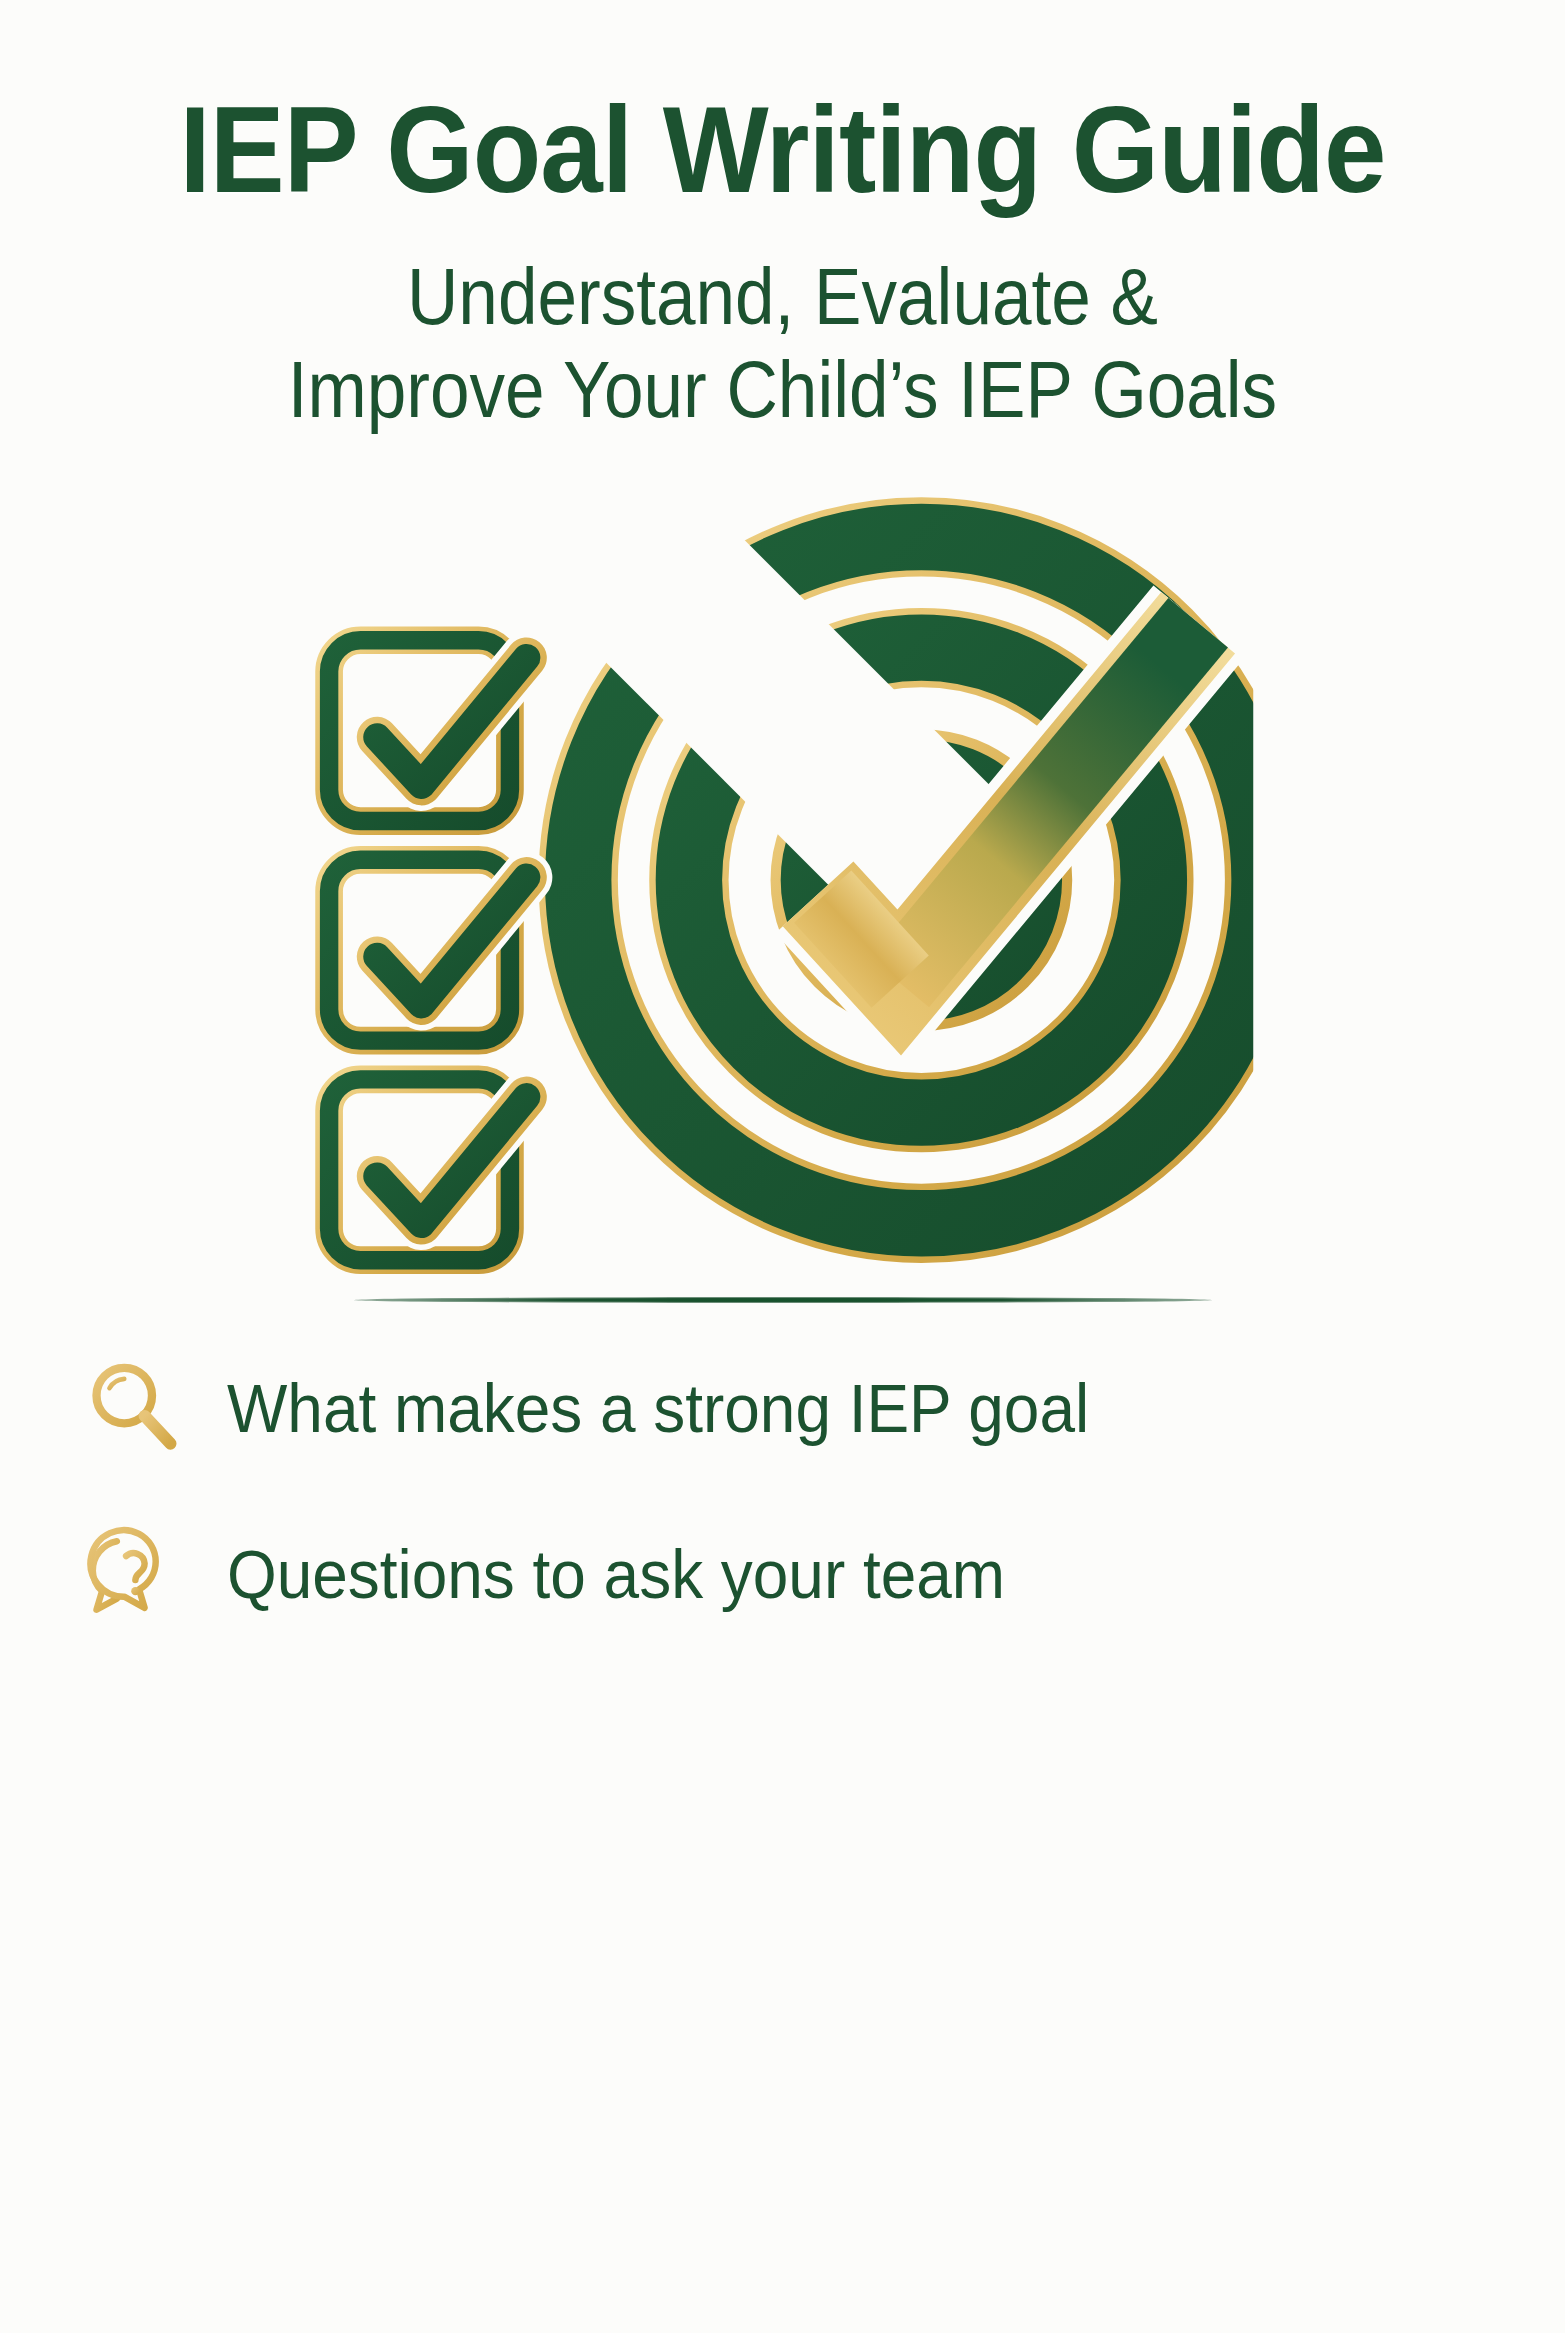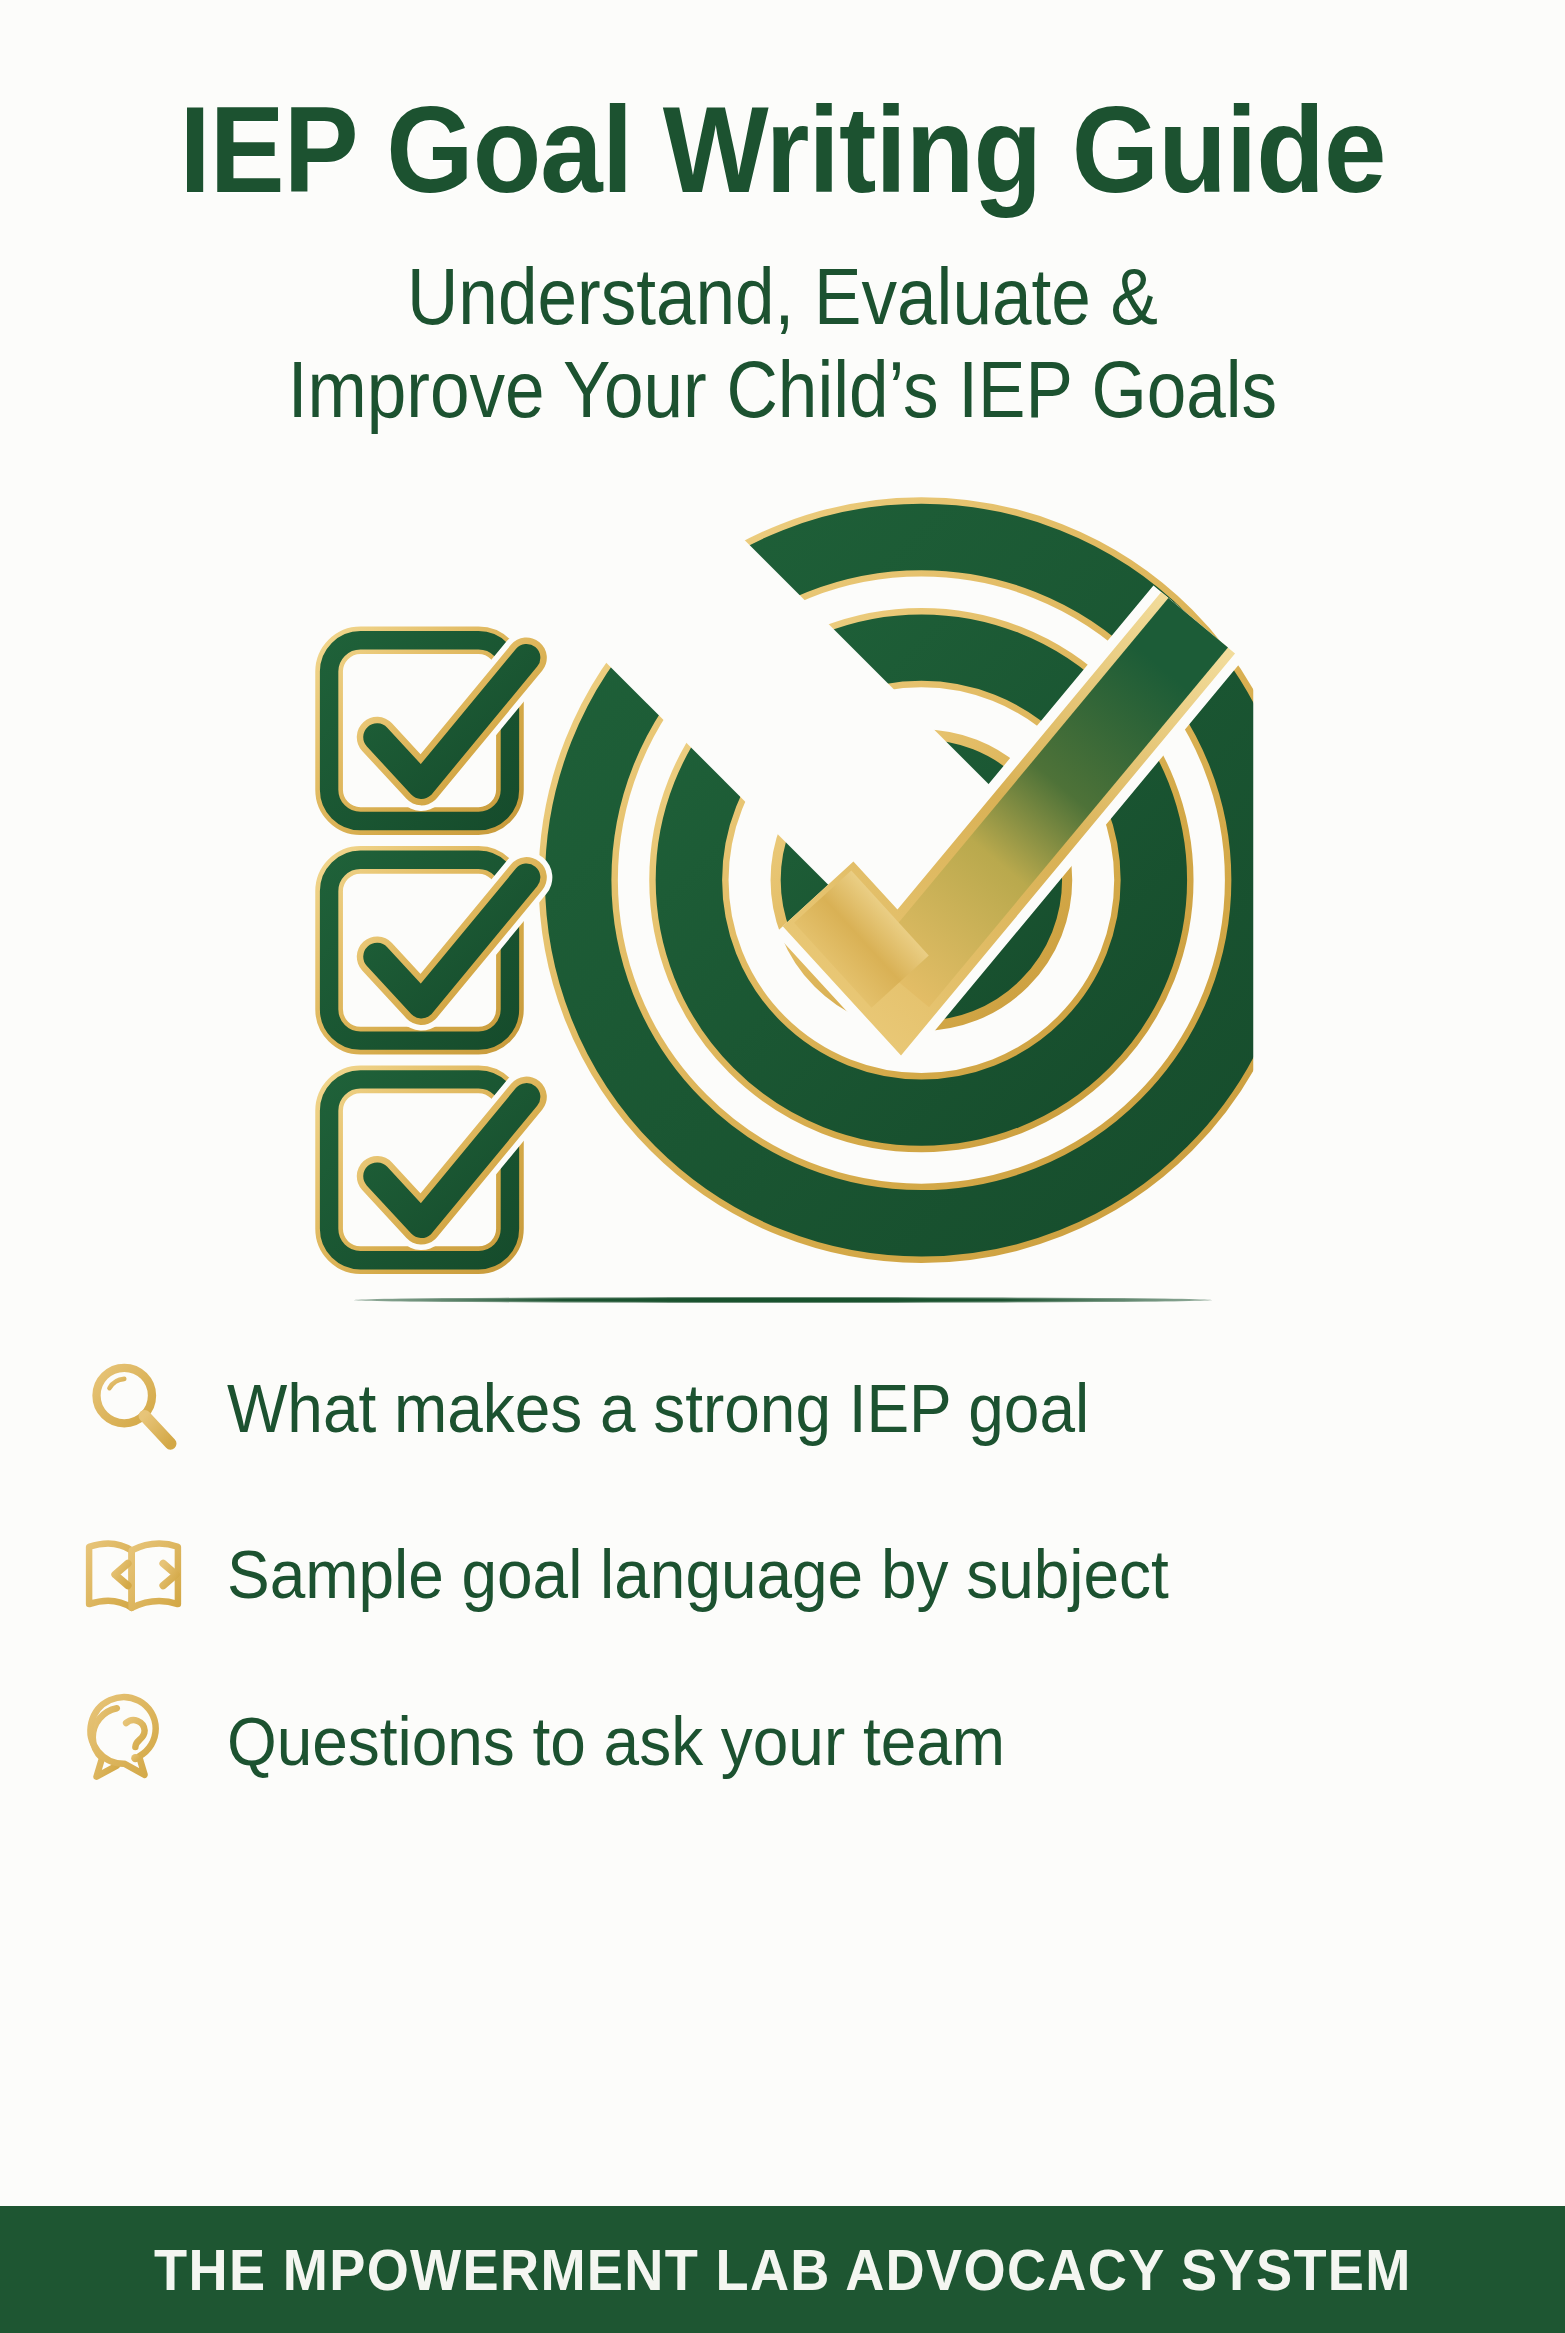--- a/index.html
+++ b/index.html
@@ -255,41 +255,20 @@
           </defs>
           <circle cx="50" cy="46" r="30" fill="none" stroke="url(#gIcon1)" stroke-width="9"></circle>
           <path d="M 34 38 A 20 20 0 0 1 50 28" fill="none" stroke="url(#gIcon1)" stroke-width="5" stroke-linecap="round"></path>
           <line x1="72" y1="68" x2="100" y2="98" stroke="url(#gIcon1)" stroke-width="13" stroke-linecap="round"></line>
         </svg>
       </span>
       <span class="feature-label">What makes a strong IEP goal</span>
     </div>
 
 
-    <div class="feature-row">
-      <span class="feature-icon">
-        <svg width="111" height="111" viewBox="0 0 120 120">
-          <defs>
-            <linearGradient id="gIcon3" x1="0" y1="0" x2="1" y2="1">
-              <stop offset="0%" stop-color="#e7c478"></stop>
-              <stop offset="100%" stop-color="#d3a846"></stop>
-            </linearGradient>
-          </defs>
-
-          <path d="M 12 30 L 12 92 C 30 86 46 88 58 96 L 58 34 C 46 26 30 24 12 30 Z" fill="none" stroke="url(#gIcon3)" stroke-width="7" stroke-linejoin="round"></path>
-
-          <path d="M 108 30 L 108 92 C 90 86 74 88 58 96 L 58 34 C 74 26 90 24 108 30 Z" fill="none" stroke="url(#gIcon3)" stroke-width="7" stroke-linejoin="round"></path>
-
-          <line x1="40" y1="60" x2="104" y2="60" stroke="url(#gIcon3)" stroke-width="8" stroke-linecap="round"></line>
-          <path d="M 54 48 L 40 60 L 54 72" fill="none" stroke="url(#gIcon3)" stroke-width="8" stroke-linecap="round" stroke-linejoin="round"></path>
-          <path d="M 92 48 L 106 60 L 92 72" fill="none" stroke="url(#gIcon3)" stroke-width="8" stroke-linecap="round" stroke-linejoin="round"></path>
-        </svg>
-      </span>
-      <span class="feature-label">Sample goal language by subject</span>
-    </div>
 
     <div class="feature-row">
       <span class="feature-icon">
         <svg width="111" height="111" viewBox="0 0 120 120">
           <defs>
             <linearGradient id="gIcon4" x1="0" y1="0" x2="1" y2="1">
               <stop offset="0%" stop-color="#e7c478"></stop>
               <stop offset="100%" stop-color="#d3a846"></stop>
             </linearGradient>
           </defs>
@@ -300,18 +279,15 @@
 
           <path d="M 52 40 A 12 12 0 0 1 72 48 C 72 58 62 58 62 66" fill="none" stroke="url(#gIcon4)" stroke-width="7" stroke-linecap="round"></path>
           <circle cx="62" cy="78" r="4.5" fill="url(#gIcon4)"></circle>
         </svg>
       </span>
       <span class="feature-label">Questions to ask your team</span>
     </div>
 
   </div>
 
-  <div class="footer">
-    <span class="footer-text">THE MPOWERMENT LAB ADVOCACY SYSTEM</span>
-  </div>
 
 </div>
 
 
 </body></html>

